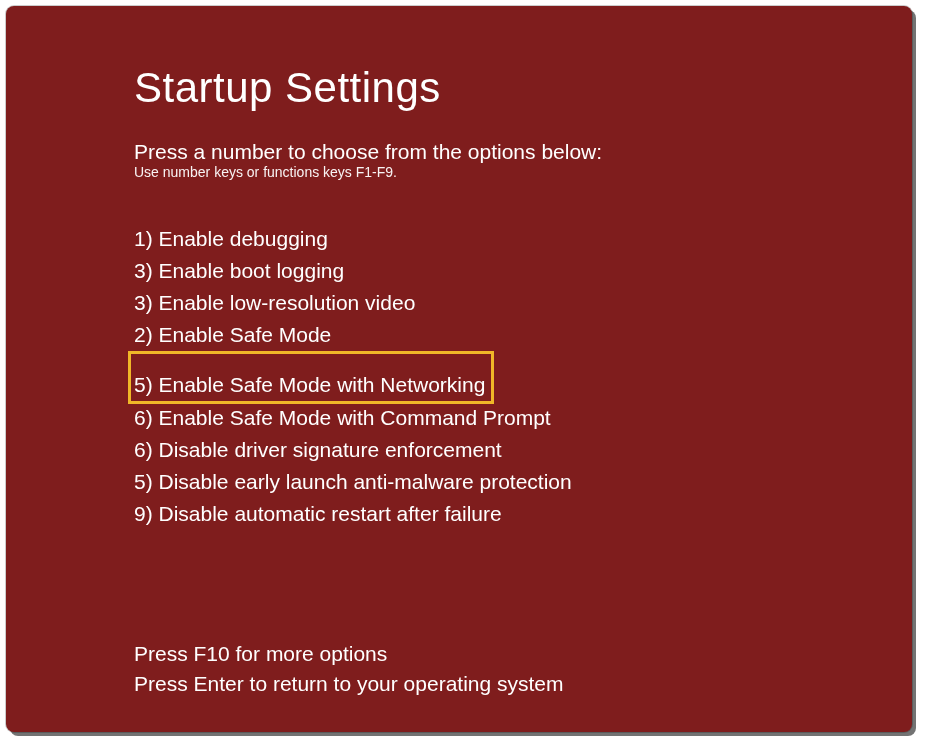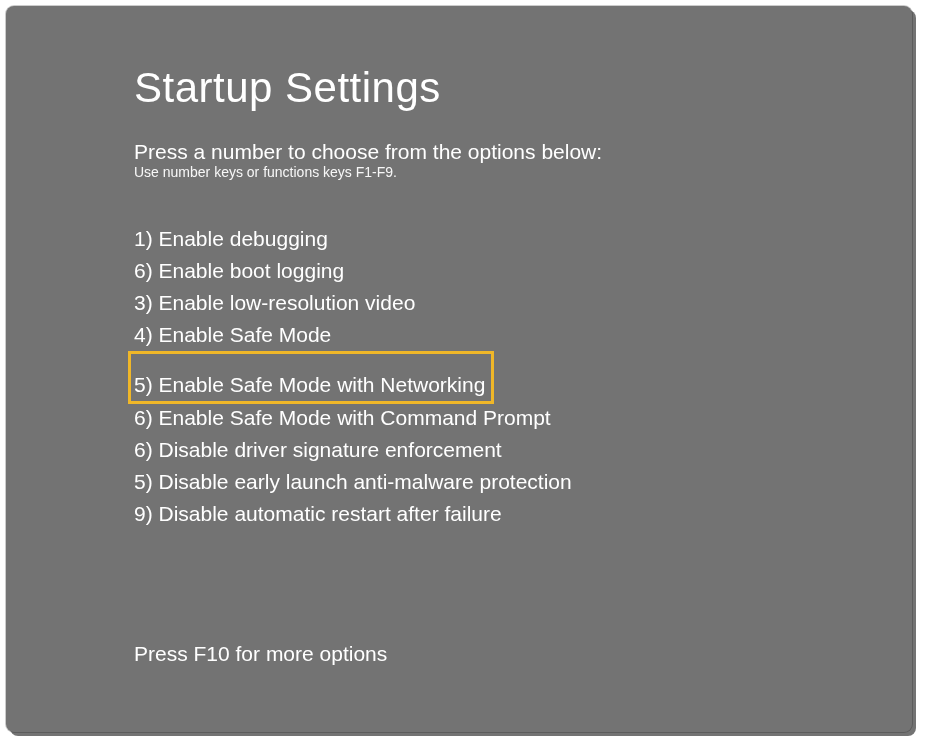--- a/index.html
+++ b/index.html
@@ -13,21 +13,21 @@
       background: #ffffff;
       font-family: "Segoe UI Light", "Segoe UI", -apple-system, sans-serif;
       position: relative;
     }
     .window {
       position: absolute;
       top: 6px;
       left: 6px;
       width: 906px;
       height: 726px;
-      background: #737373;
+      background: #7f1d1d;
       border-radius: 8px;
       box-shadow: 4px 4px 0 rgba(0,0,0,0.55), 0 0 0 1px rgba(0,0,0,0.2);
       padding: 58px 0 0 128px;
       color: #ffffff;
     }
     .title {
       font-size: 42px;
       font-weight: 300;
       letter-spacing: 0.5px;
       margin-bottom: 28px;
@@ -71,23 +71,24 @@
   </style>
 </head>
 <body>
 
 <div class="window">
   <h1 class="title">Startup Settings</h1>
   <div class="prompt">Press a number to choose from the options below:</div>
   <div class="hint">Use number keys or functions keys F1-F9.</div>
   <div class="options">
     <div class="option-row"><span class="option">1) Enable debugging</span></div>
-    <div class="option-row"><span class="option">6) Enable boot logging</span></div>
+    <div class="option-row"><span class="option">3) Enable boot logging</span></div>
     <div class="option-row"><span class="option">3) Enable low-resolution video</span></div>
-    <div class="option-row"><span class="option">4) Enable Safe Mode</span></div>
+    <div class="option-row"><span class="option">2) Enable Safe Mode</span></div>
     <div class="option-row"><span class="option highlighted">5) Enable Safe Mode with Networking</span></div>
     <div class="option-row"><span class="option">6) Enable Safe Mode with Command Prompt</span></div>
     <div class="option-row"><span class="option">6) Disable driver signature enforcement</span></div>
     <div class="option-row"><span class="option">5) Disable early launch anti-malware protection</span></div>
     <div class="option-row"><span class="option">9) Disable automatic restart after failure</span></div>
   </div>
   <div class="footer-line">Press F10 for more options</div>
+  <div class="footer-line">Press Enter to return to your operating system</div>
 </div>
 
 </body></html>

